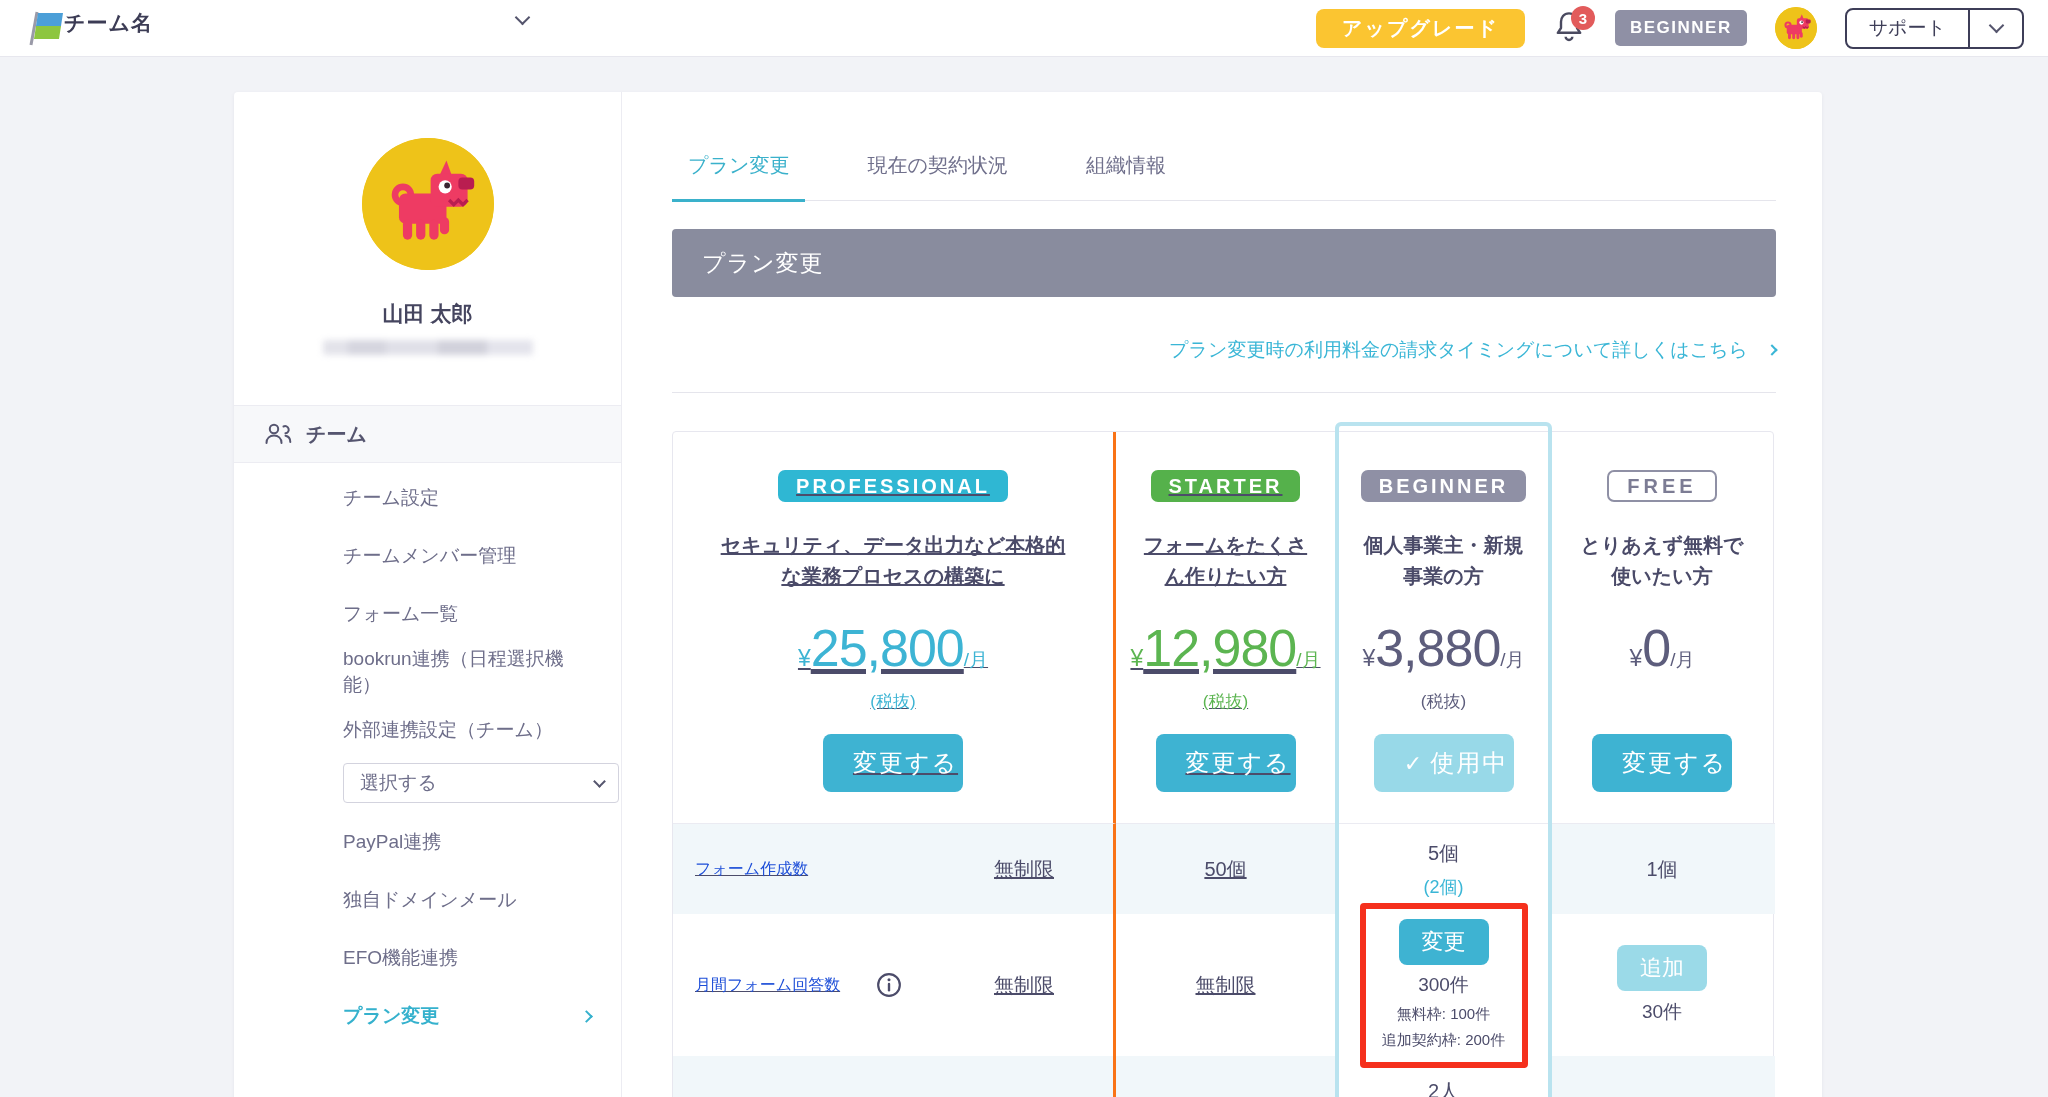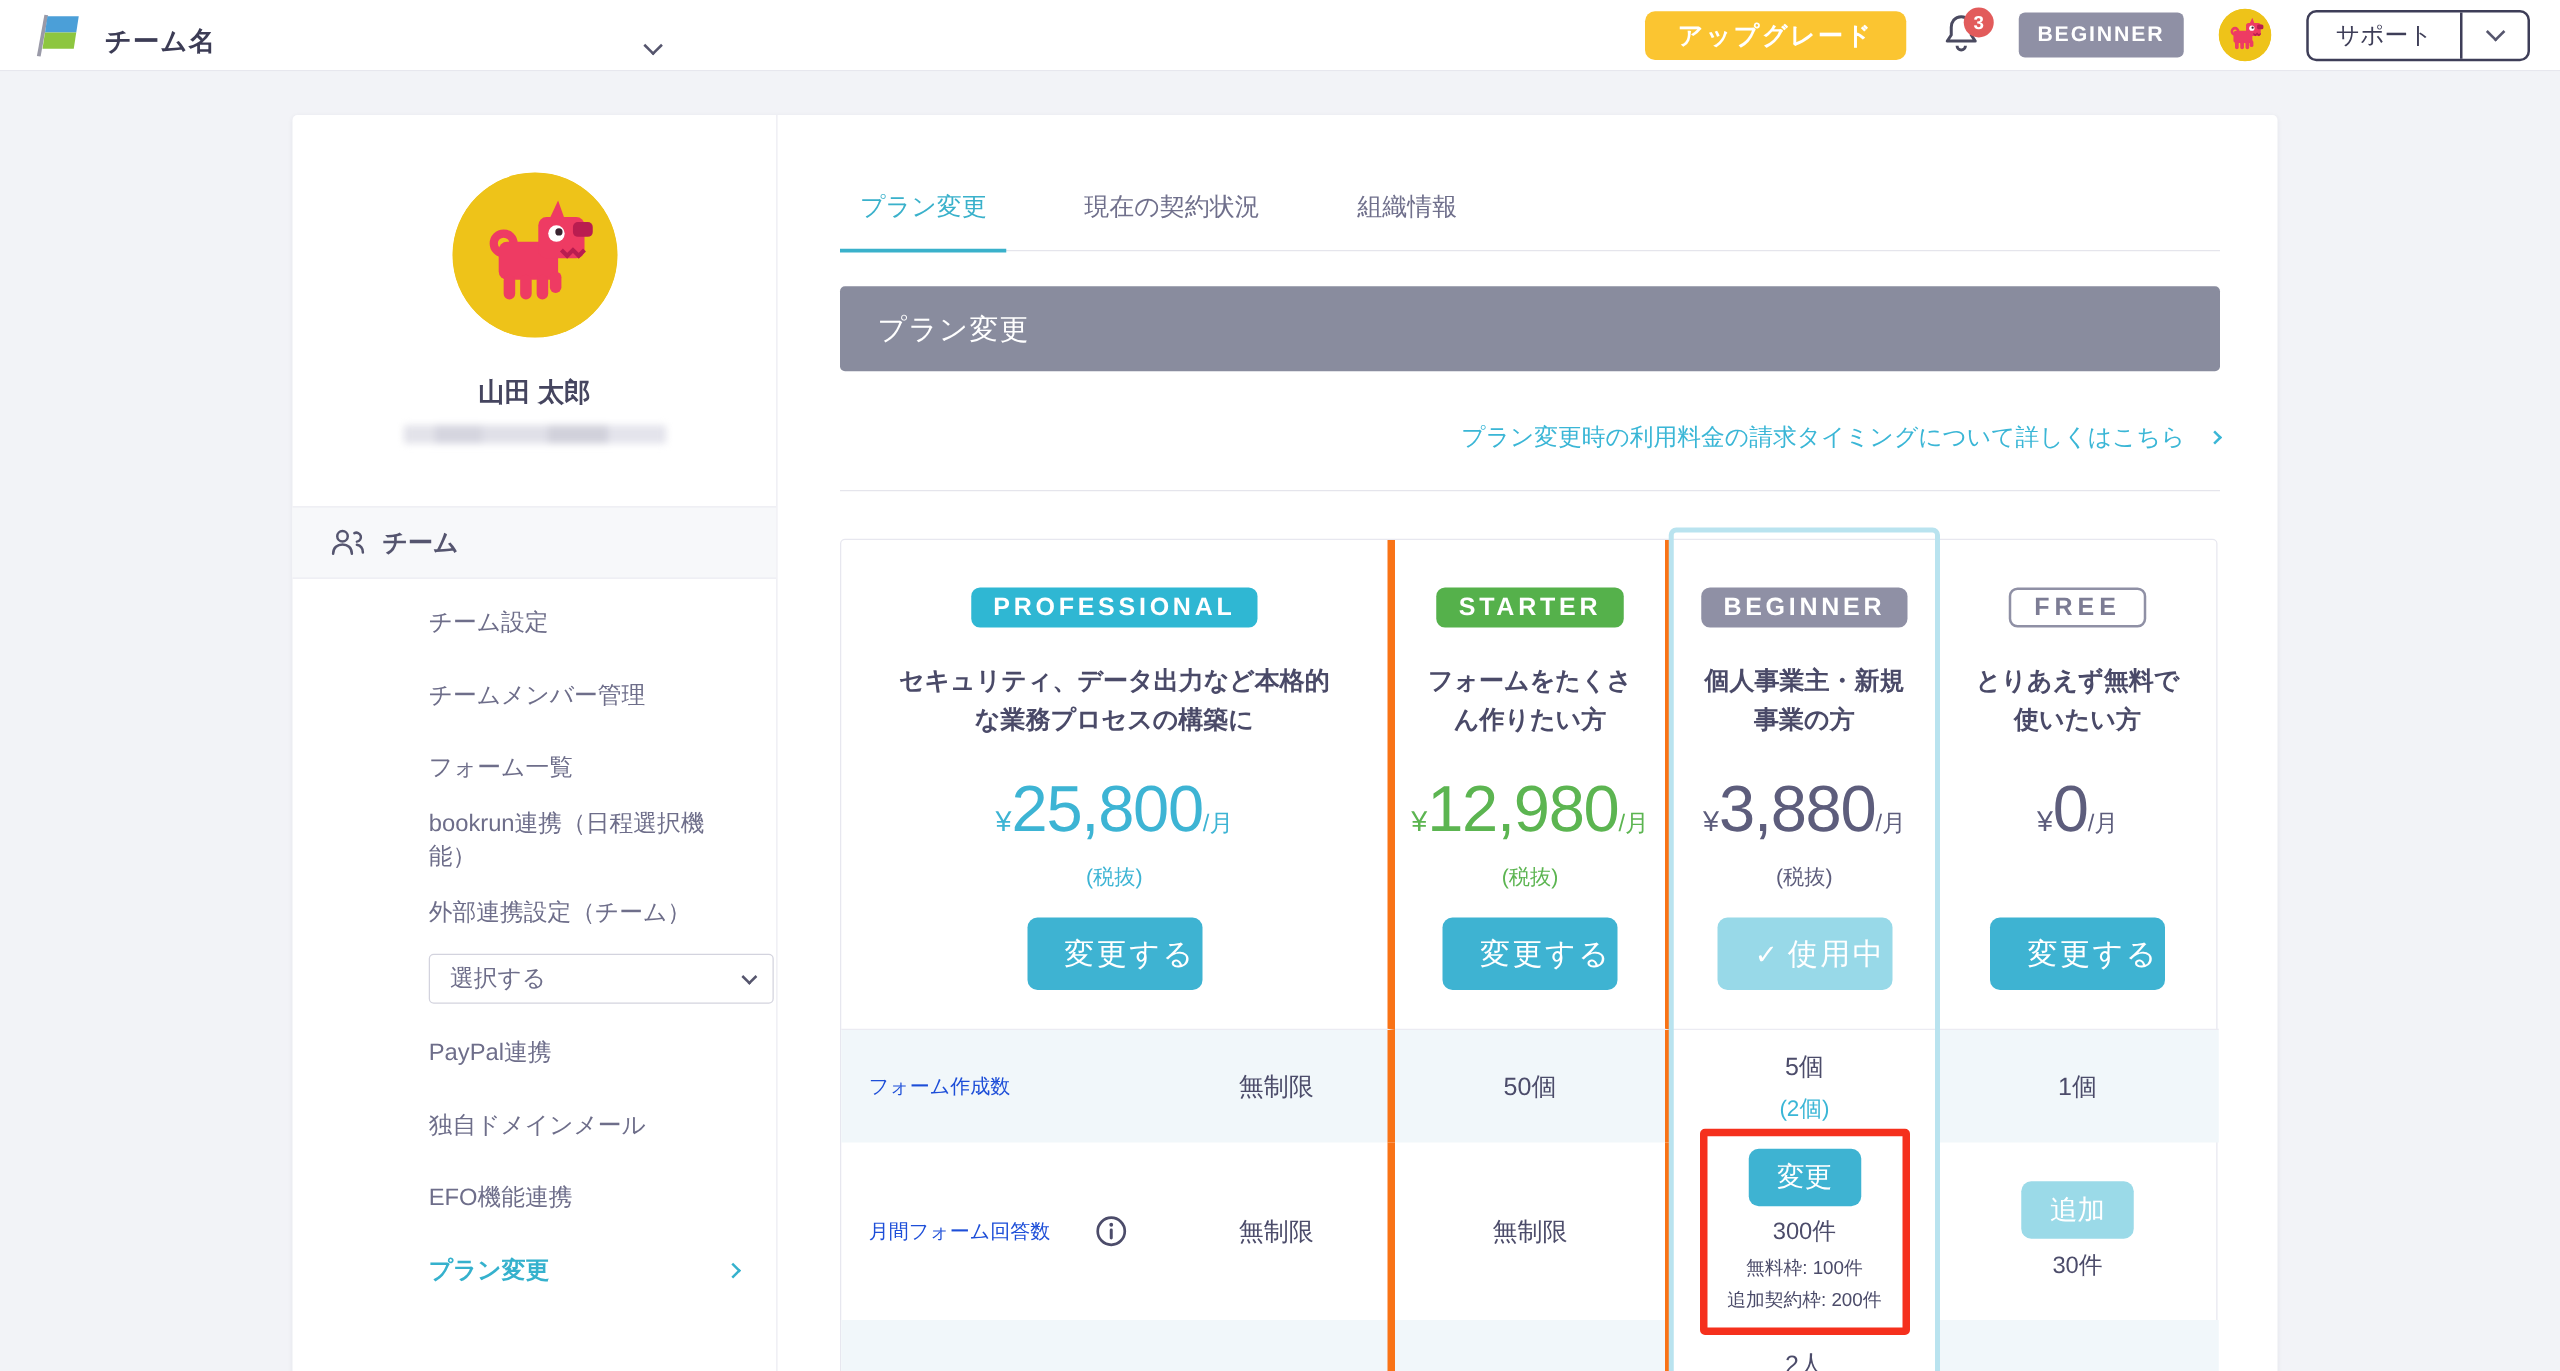--- a/index.html
+++ b/index.html
@@ -8,21 +8,21 @@
     font-family:"Liberation Sans","DejaVu Sans",sans-serif;
     background:#f2f3f7; color:#4c4c6a; position:relative;
   }
   
   .topbar {
     position:absolute; top:0; left:0; width:2048px; height:57px;
     background:#ffffff; border-bottom:1px solid #e7e7ee;
     display:flex; align-items:center; justify-content:space-between;
     padding:0 24px 0 28px; z-index:20;
   }
-  .topbar-left { display:flex; align-items:flex-end; gap:20px; width:500px; }
+  .topbar-left { display:flex; align-items:flex-start; width:500px; }
   .team-name { font-size:21px; color:#3c3c55; font-weight:bold; letter-spacing:1px; }
   .team-chevron { margin-left:auto; }
   .chev { display:inline-block; width:11px; height:11px; border-right:2px solid #55556d; border-bottom:2px solid #55556d; transform:rotate(45deg); }
   .chev.up-offset { margin-top:-6px; }
   .chev-right { display:inline-block; width:9px; height:9px; border-top:2px solid currentColor; border-right:2px solid currentColor; transform:rotate(45deg); }
   .topbar-right { display:flex; align-items:center; gap:28px; }
   .btn-upgrade {
     background:#fbc531; color:#ffffff; font-weight:bold; font-size:20px;
     border:none; border-radius:8px; height:39px; padding:0 26px; letter-spacing:2px; cursor:pointer;
   }
@@ -96,21 +96,21 @@
   .billing-link .chev-right { width:8px; height:8px; }
 
   
   .ptable {
     position:relative; margin-top:38px; width:1102px; height:680px;
     border:1px solid #e7e7ef; border-radius:4px; background:#fff;
     display:grid; grid-template-columns:443px 222px 211px 226px;
     grid-template-rows:392px 90px 142px 1fr;
   }
   .cell { display:flex; align-items:center; justify-content:center; }
-  .cell.bordered { border-right:6px solid #f97316; }
+  .cell.bordered { border-right:3px solid #f97316;text-decoration:underline; }
   .cell.hdr { border-bottom:1px solid #ebebf2; }
   .cell.striped { background:#f1f7fa; }
   .cell.white { background:#ffffff; }
 
   .hcell { flex-direction:column; justify-content:flex-start; padding-top:38px; }
   .plan-badge {
     height:32px; display:flex; align-items:center; padding:0 18px; border-radius:7px;
     color:#fff; font-weight:bold; font-size:20px; letter-spacing:3px;
   }
   .plan-badge.pro { background:#2fb7d3; }

